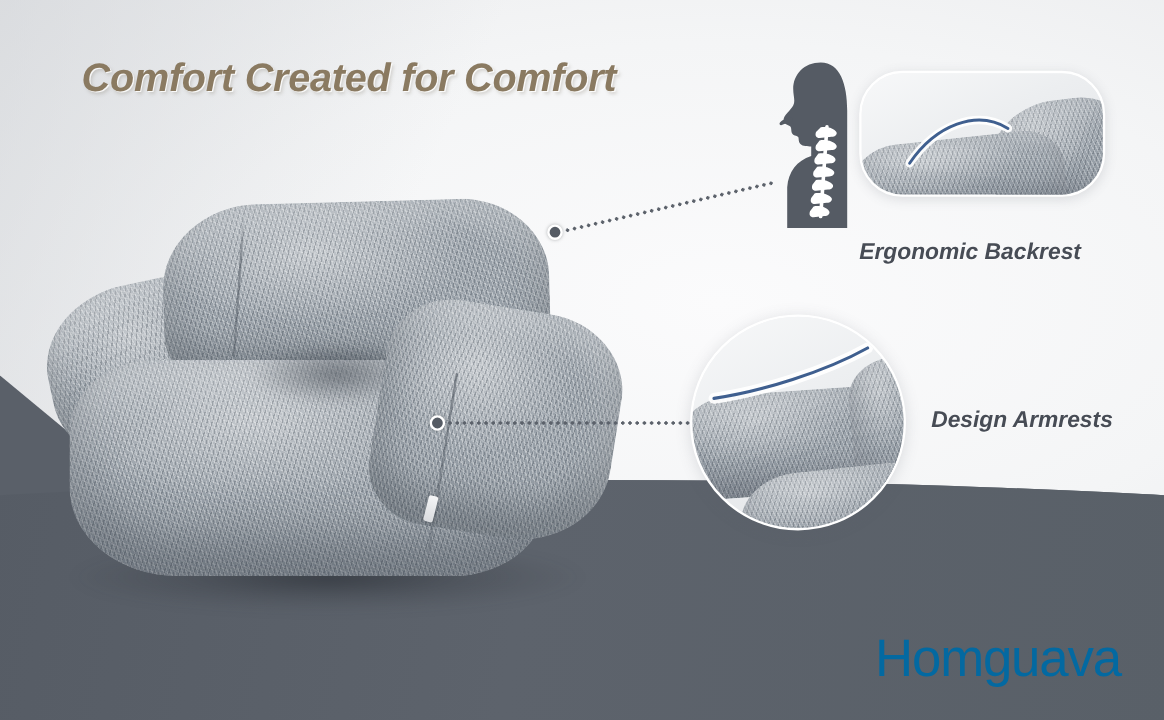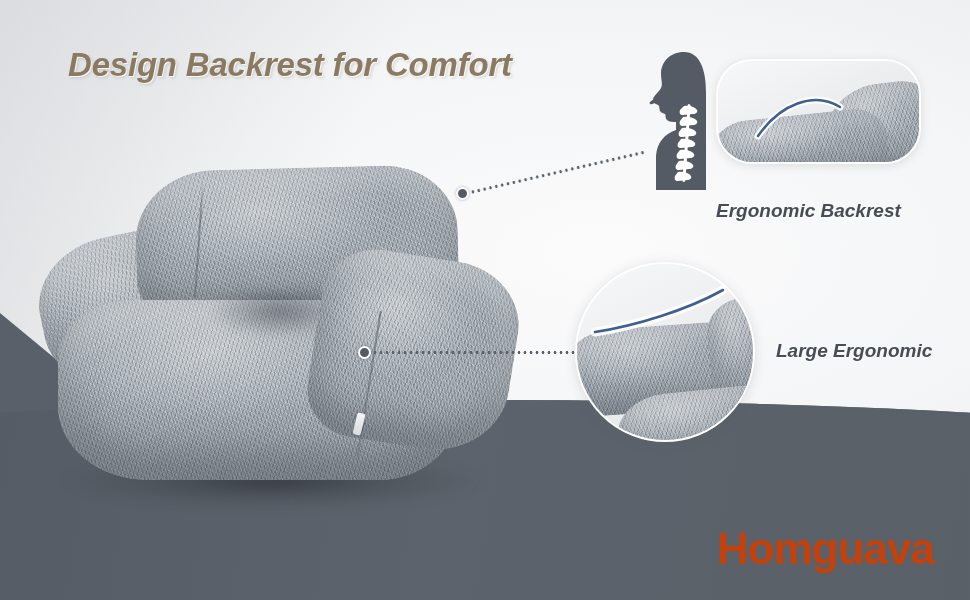--- a/index.html
+++ b/index.html
@@ -273,40 +273,40 @@
     white-space: nowrap;
     text-shadow: 0 1px 0 rgba(255,255,255,.7);
   }
 
   
   .brand {
     position: absolute;
     right: 36px;
     bottom: 26px;
     font-size: 44px;
-    font-weight: bold;
-    color: #c2410c;
+    font-weight: normal;
+    color: #0369a1;
     letter-spacing: -1px;
     white-space: nowrap;
   }
 </style>
 </head>
 <body>
 
 <div id="stage">
 
   <div class="bg-base"></div>
   <div class="bg-vignette"></div>
 
   <div class="dark-wedge"></div>
   <div class="dark-band">
     <div class="dark-band-inner"></div>
   </div>
 
-  <div class="headline">Design Backrest for Comfort</div>
+  <div class="headline">Comfort Created for Comfort</div>
 
   <div class="chair">
     <div class="chair-shadow"></div>
     <div class="arm-left fur"></div>
     <div class="chair-back fur"></div>
     <div class="chair-back-seam"></div>
     <div class="chair-seat fur"></div>
     <div class="seat-well"></div>
     <div class="arm-right fur"></div>
     <div class="arm-right-seam"></div>
@@ -351,17 +351,17 @@
     <div class="inset-cushion" style="left:-14px; top:62px; width:188px; height:86px; transform:rotate(-4deg); border-radius:52px 44px 30px 34px / 42px 38px 28px 30px;"></div>
     <div class="inset-cushion" style="left:132px; top:34px; width:70px; height:110px; transform:rotate(-5deg); border-radius:40px 34px 30px 26px / 36px 32px 28px 24px;"></div>
     <div class="inset-cushion" style="left:40px; top:126px; width:170px; height:78px; transform:rotate(-6deg); border-radius:50px 44px 26px 30px / 40px 36px 22px 26px;"></div>
     <svg class="blue-arc" viewBox="0 0 180 180" width="180" height="180" style="left:0; top:0;">
       <path d="M18 68 C58 62 110 46 146 26" fill="none" stroke="#ffffff" stroke-width="9" stroke-linecap="round" opacity="0.92"></path>
       <path d="M18 68 C58 62 110 46 146 26" fill="none" stroke="#3f5f8f" stroke-width="2.6" stroke-linecap="round"></path>
     </svg>
   </div>
 
   <div class="feature-label" style="left:716px; top:170px;margin-top:30px;">Ergonomic Backrest</div>
-  <div class="feature-label" style="left:776px; top:340px;">Large Ergonomic</div>
+  <div class="feature-label" style="left:776px; top:340px;">Design Armrests</div>
 
   <div class="brand">Homguava</div>
 
 </div>
 
 </body></html>

